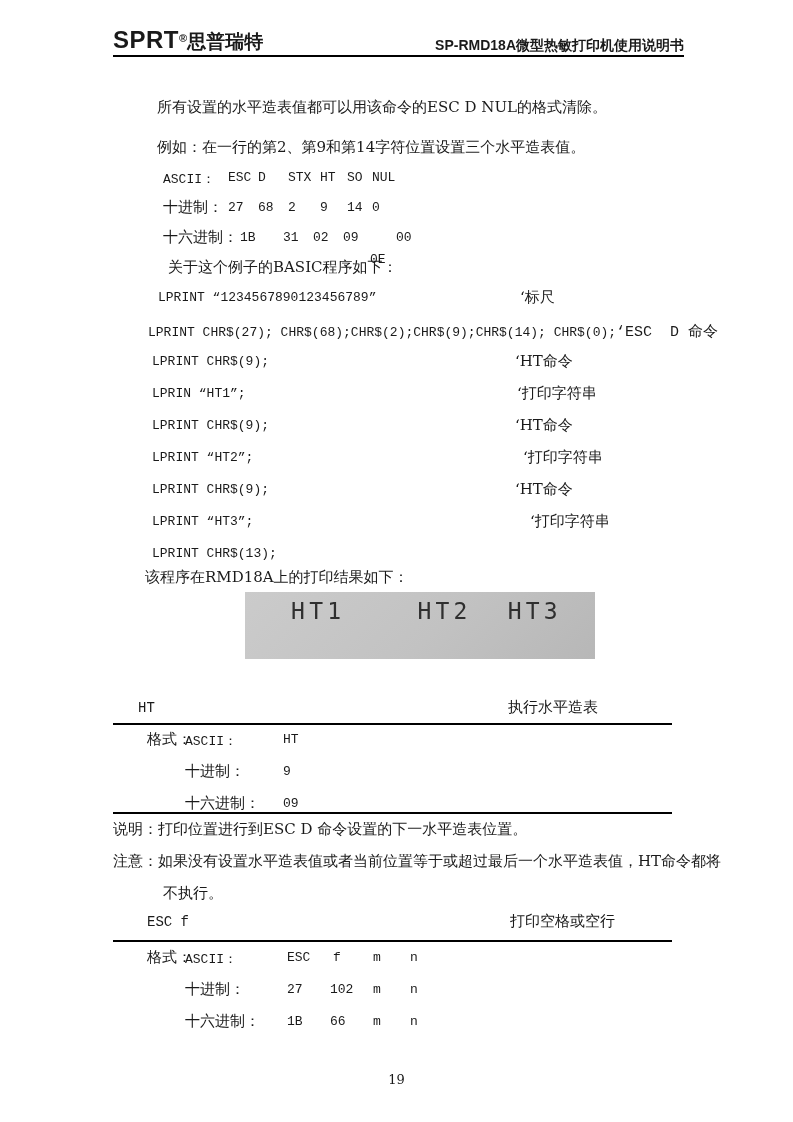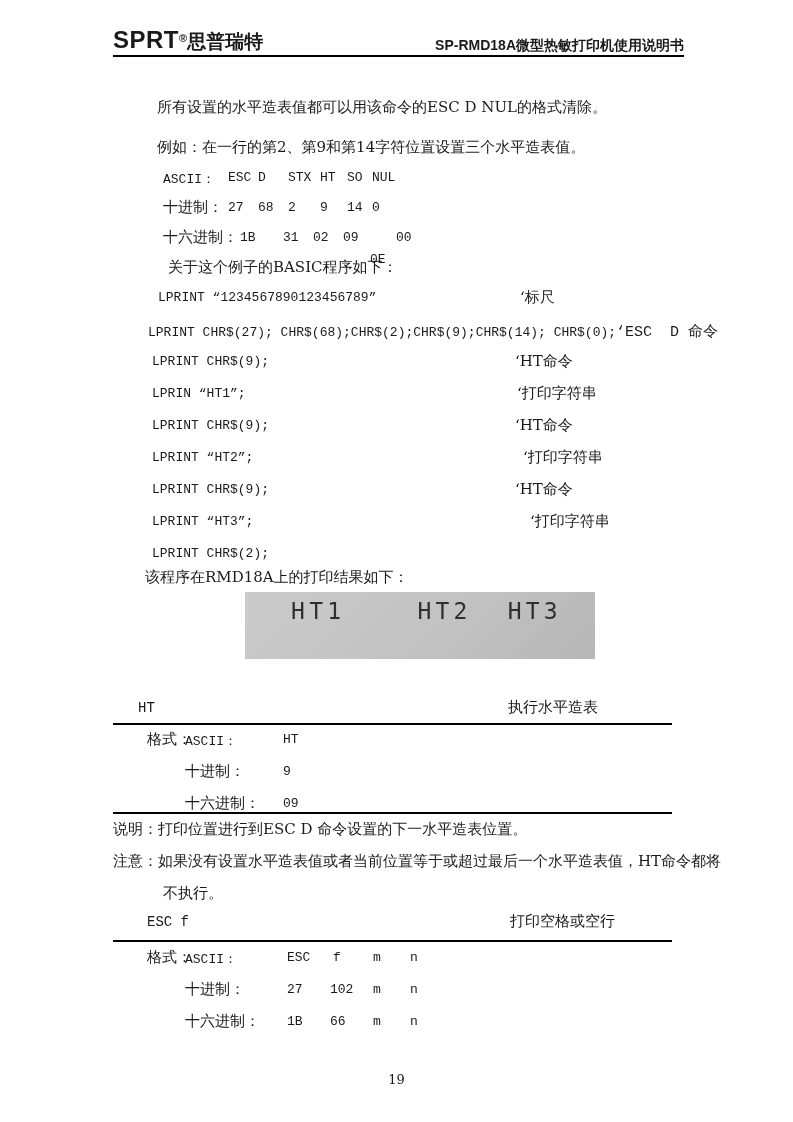--- a/index.html
+++ b/index.html
@@ -95,21 +95,21 @@
 
     <span class="abs code" style="left:152px;top:450px;">LPRINT “HT2”;</span>
     <span class="abs cn" style="left:523px;top:448px;">‘打印字符串</span>
 
     <span class="abs code" style="left:152px;top:482px;">LPRINT CHR$(9);</span>
     <span class="abs cn" style="left:515px;top:480px;">‘HT命令</span>
 
     <span class="abs code" style="left:152px;top:514px;">LPRINT “HT3”;</span>
     <span class="abs cn" style="left:530px;top:512px;">‘打印字符串</span>
 
-    <span class="abs code" style="left:152px;top:546px;">LPRINT CHR$(2);</span>
+    <span class="abs code" style="left:152px;top:546px;">LPRINT CHR$(13);</span>
   </div>
 
   <div class="abs cn" style="left:145px;top:568px;">该程序在RMD18A上的打印结果如下：</div>
 
   <div class="print-photo"><span>  HT1    HT2  HT3</span><br></div>
 
   <div>
     <span class="abs code" style="left:138px;top:700px;font-size:14px;">HT</span>
     <span class="abs cn" style="left:508px;top:698px;">执行水平造表</span>
     <div class="rule" style="top:723px;"></div>

